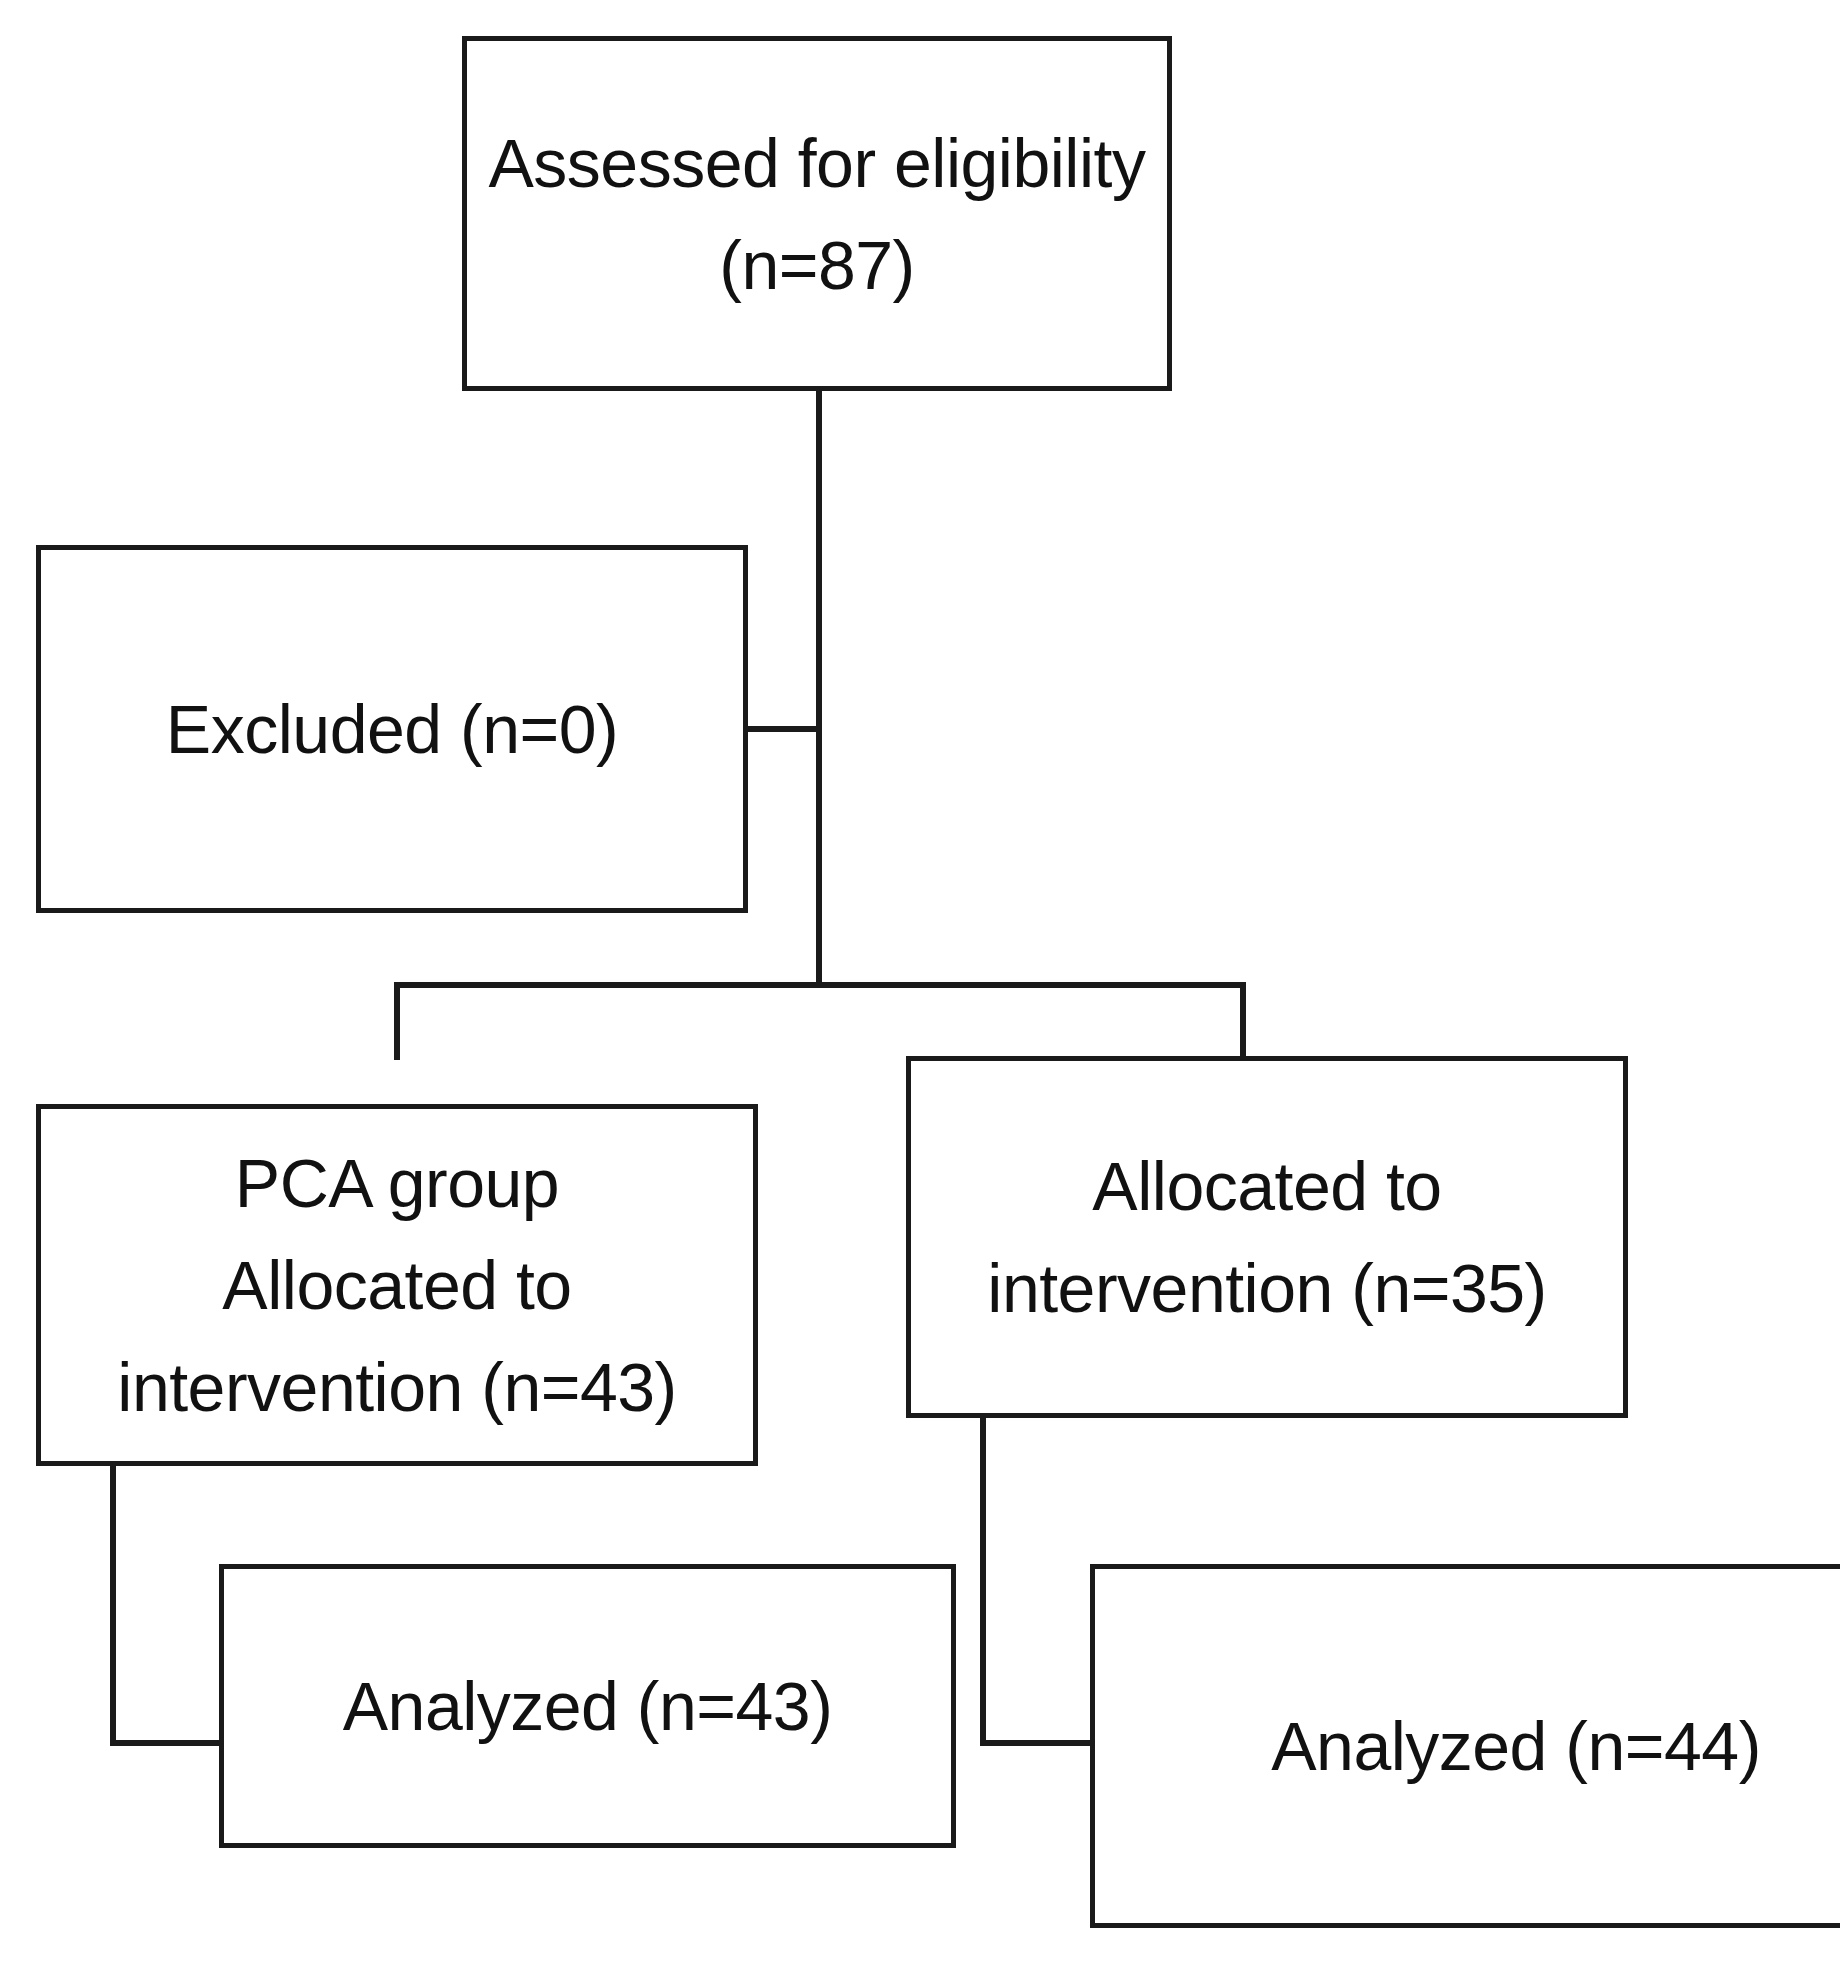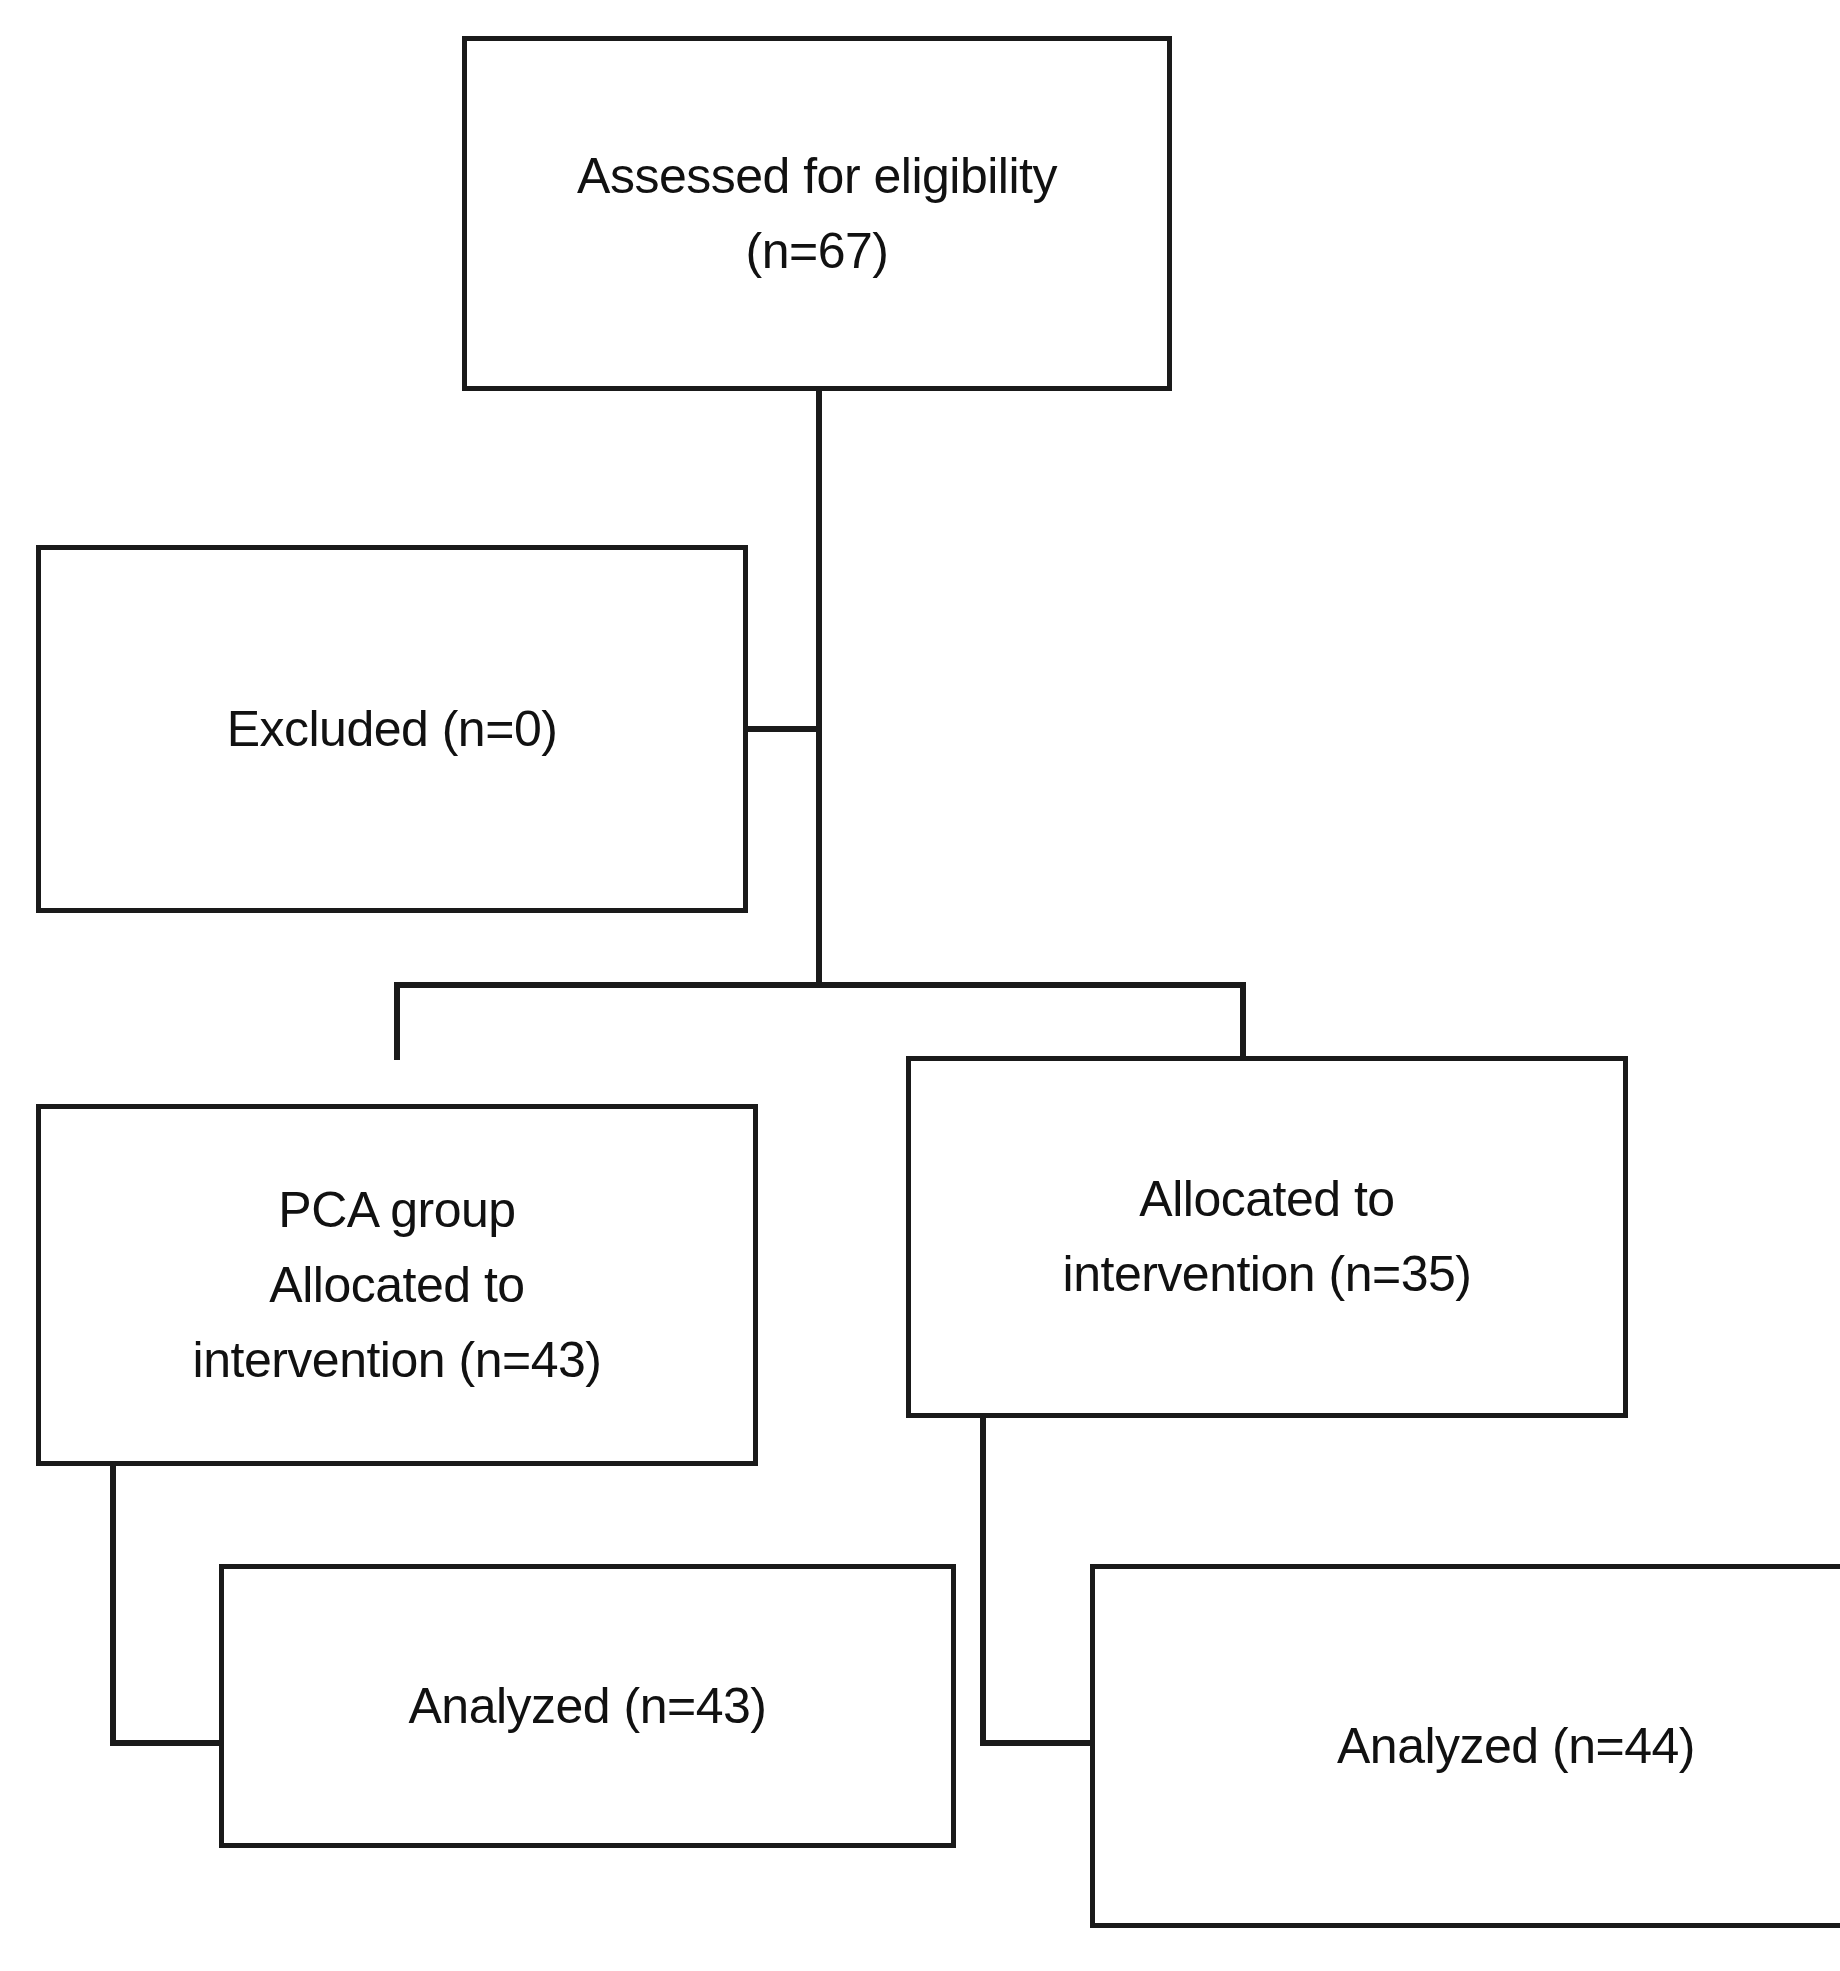--- a/index.html
+++ b/index.html
@@ -22,21 +22,21 @@
     position: absolute;
     box-sizing: border-box;
     background: #ffffff;
     border: 5px solid #1a1a1a;
     display: flex;
     flex-direction: column;
     align-items: center;
     justify-content: center;
     text-align: center;
     color: #111111;
-    font-size: 50px;
+    font-size: 68px;
     line-height: 1.50;
     letter-spacing: -0.5px;
     z-index: 2;
   }
   .node .line {
     display: block;
     white-space: nowrap;
   }
 
   
@@ -165,21 +165,21 @@
   <div class="connector h" id="conn-split-bar"></div>
   <div class="connector v" id="conn-split-left"></div>
   <div class="connector v" id="conn-split-right"></div>
   <div class="connector v" id="conn-pca-down"></div>
   <div class="connector h" id="conn-pca-right"></div>
   <div class="connector v" id="conn-mma-down"></div>
   <div class="connector h" id="conn-mma-right"></div>
 
   <div class="node" id="node-assessed">
     <span class="line">Assessed for eligibility</span>
-    <span class="line">(n=67)</span>
+    <span class="line">(n=87)</span>
   </div>
 
   <div class="node" id="node-excluded">
     <span class="line">Excluded (n=0)</span>
   </div>
 
   <div class="node" id="node-pca">
     <span class="line">PCA group</span>
     <span class="line">Allocated to</span>
     <span class="line">intervention (n=43)</span>

